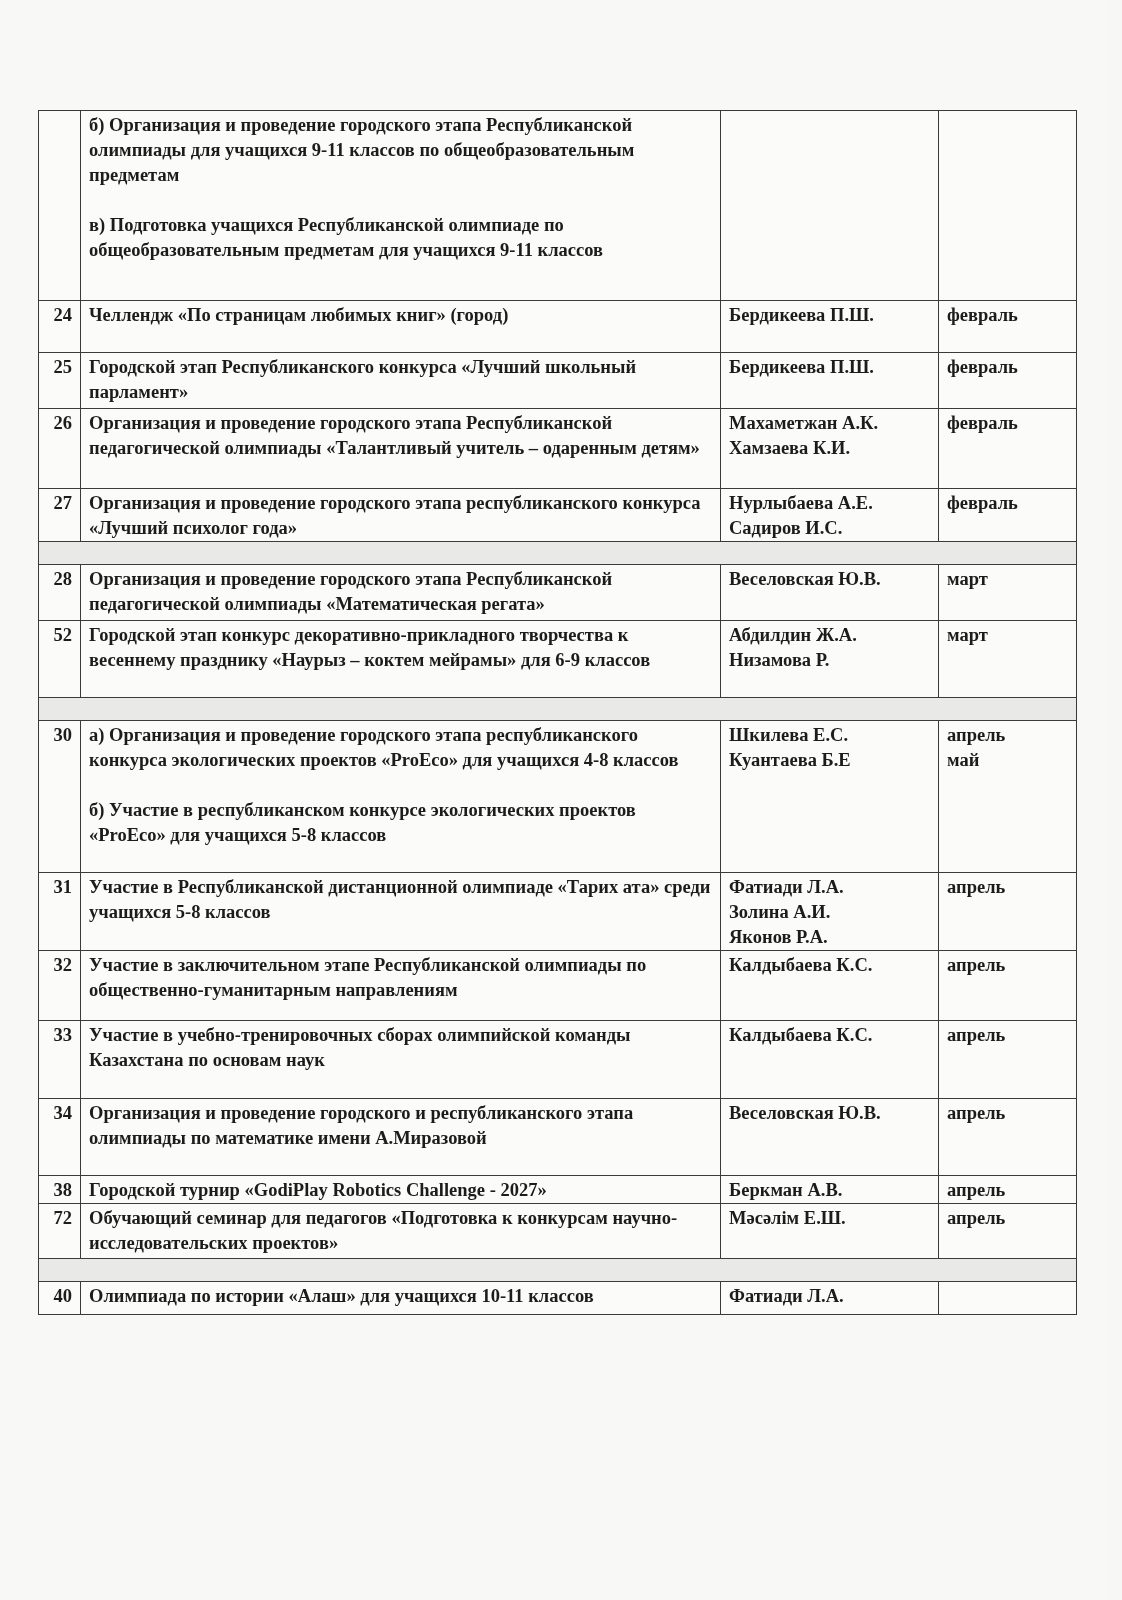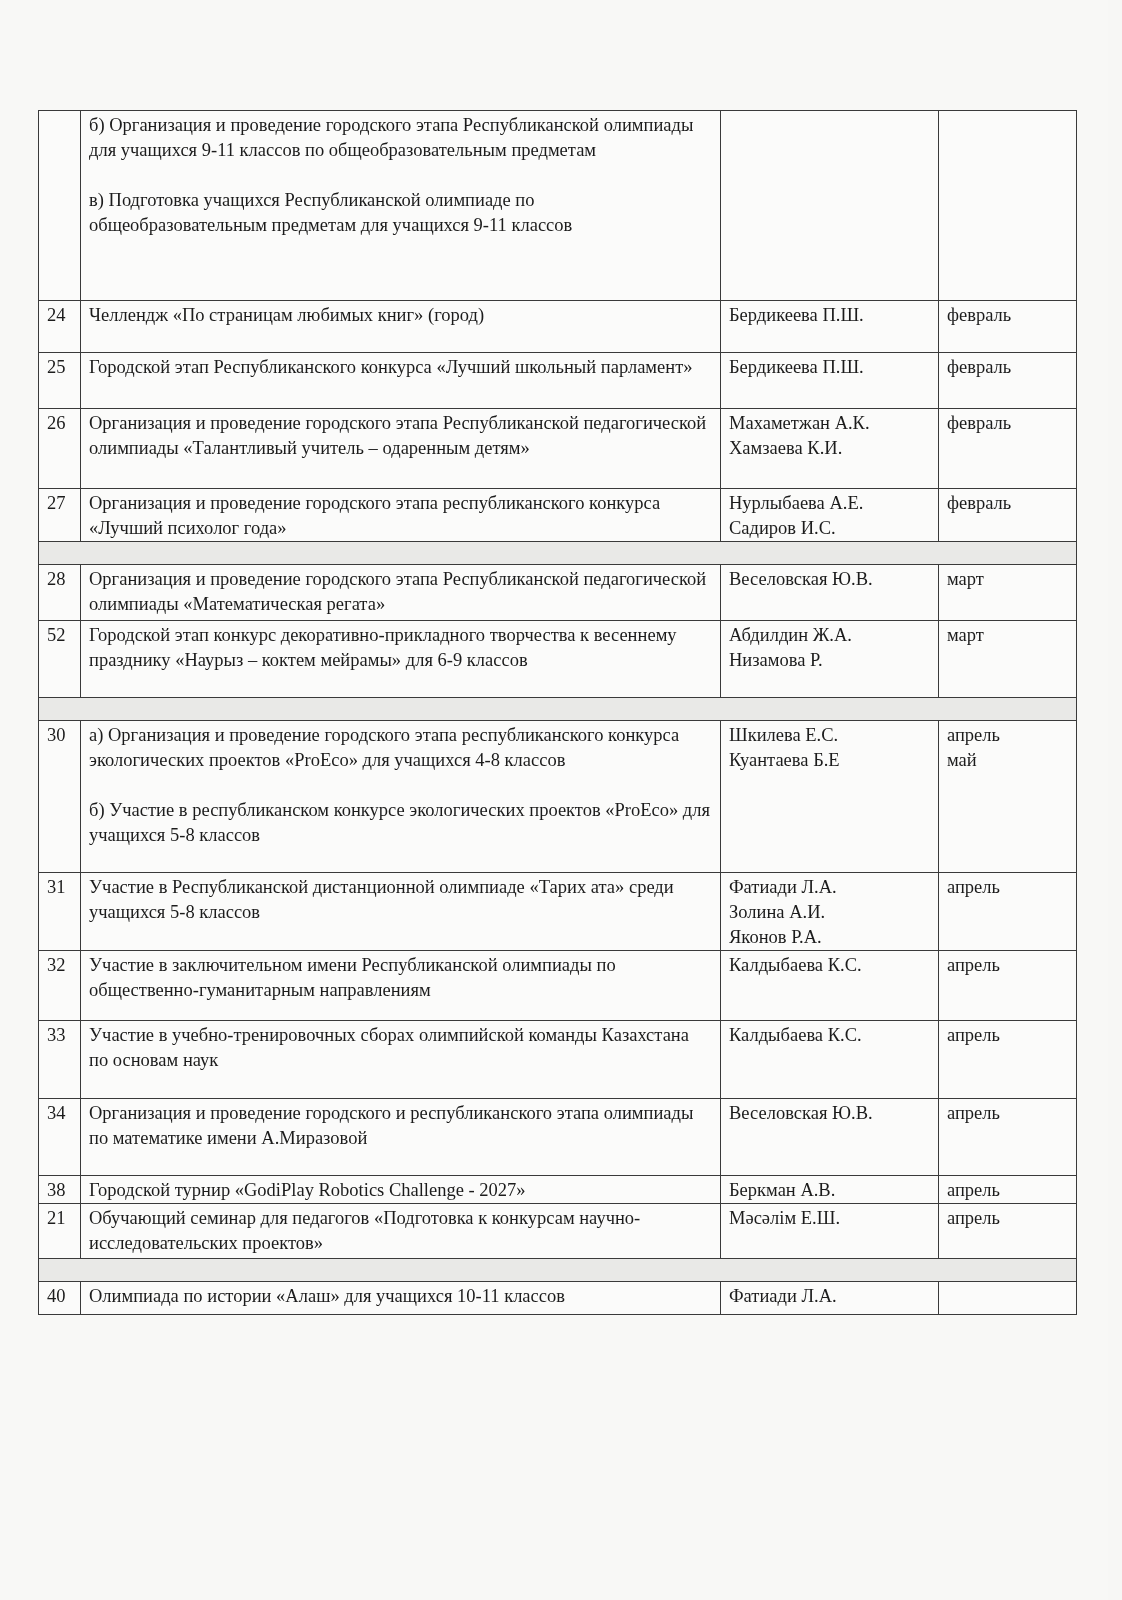--- a/index.html
+++ b/index.html
@@ -1,34 +1,34 @@
 <!DOCTYPE html>
 <html><head>
 <meta charset="utf-8">
 <style>
   html, body { margin: 0; padding: 0; }
   body {
     width: 1122px; height: 1600px; background: #f7f7f5; position: relative; overflow: hidden;
     font-family: "Liberation Serif", "DejaVu Serif", serif; color: #1c1c1c;
   }
-  .page { position: absolute; left: 0; top: 0; width: 1108px; height: 1600px; background: #f8f8f6; }
+  .page { position: absolute; left: 0; top: 0; width: 1108px; height: 1600px; background: #f8f8f6; font-weight: bold; }
   table.plan {
     position: absolute; left: 38px; top: 110px; width: 1038px;
     border-collapse: collapse; table-layout: fixed;
     font-size: 18.5px; line-height: 25px;
   }
   table.plan td {
     border: 1.3px solid #3a3a3a; vertical-align: top; padding: 2px 8px 0 8px;
     background: #fbfbfa;
   }
   col.c-num { width: 42px; }
   col.c-text { width: 640px; }
   col.c-resp { width: 218px; }
   col.c-date { width: 138px; }
-  td.num { text-align: left; padding-left: 2px; padding-right: 2px; }
+  td.num { text-align: right; padding-left: 2px; padding-right: 2px; }
   td.sep { background: #e9e9e7 !important; height: 20px; padding: 0; }
   .blk { display: block; }
   .gap { display: block; height: 25px; }
   .pt22 { padding-top: 22px; }
   .pt26 { padding-top: 26px; }
 </style>
 </head>
 <body>
 
 <div class="page">
@@ -138,21 +138,21 @@
       <td>
         <span class="blk">Фатиади  Л.А.</span>
         <span class="blk">Золина А.И.</span>
         <span class="blk">Яконов Р.А.</span>
       </td>
       <td>апрель</td>
     </tr>
 
     <tr style="height:70px">
       <td class="num">32</td>
-      <td>Участие в заключительном имени Республиканской олимпиады по общественно-гуманитарным направлениям</td>
+      <td>Участие в заключительном этапе Республиканской олимпиады по общественно-гуманитарным направлениям</td>
       <td class="pt22">
             <span class="blk">Калдыбаева К.С.</span>
           </td>
       <td class="pt22">апрель</td>
     </tr>
 
     <tr style="height:78px">
       <td class="num">33</td>
       <td>Участие в учебно-тренировочных сборах олимпийской команды Казахстана по основам наук</td>
       <td class="pt26">
@@ -176,21 +176,21 @@
     <tr style="height:27px">
       <td class="num">38</td>
       <td>Городской турнир «GodiPlay Robotics Challenge - 2027»</td>
       <td>
             <span class="blk">Беркман А.В.</span>
           </td>
       <td>апрель</td>
     </tr>
 
     <tr style="height:55px">
-      <td class="num">21</td>
+      <td class="num">72</td>
       <td>Обучающий семинар для педагогов «Подготовка к конкурсам научно-исследовательских проектов»</td>
       <td>
             <span class="blk">Мәсәлім Е.Ш.</span>
           </td>
       <td>апрель</td>
     </tr>
     <tr>
           <td class="sep" colspan="4"></td>
         </tr>
 

